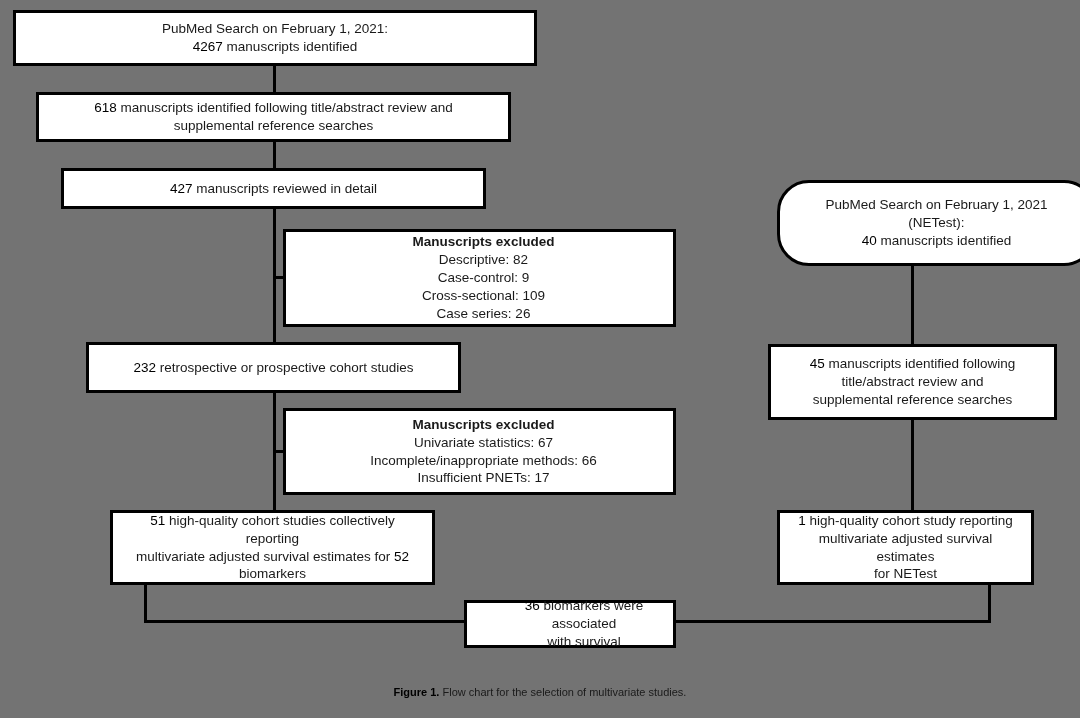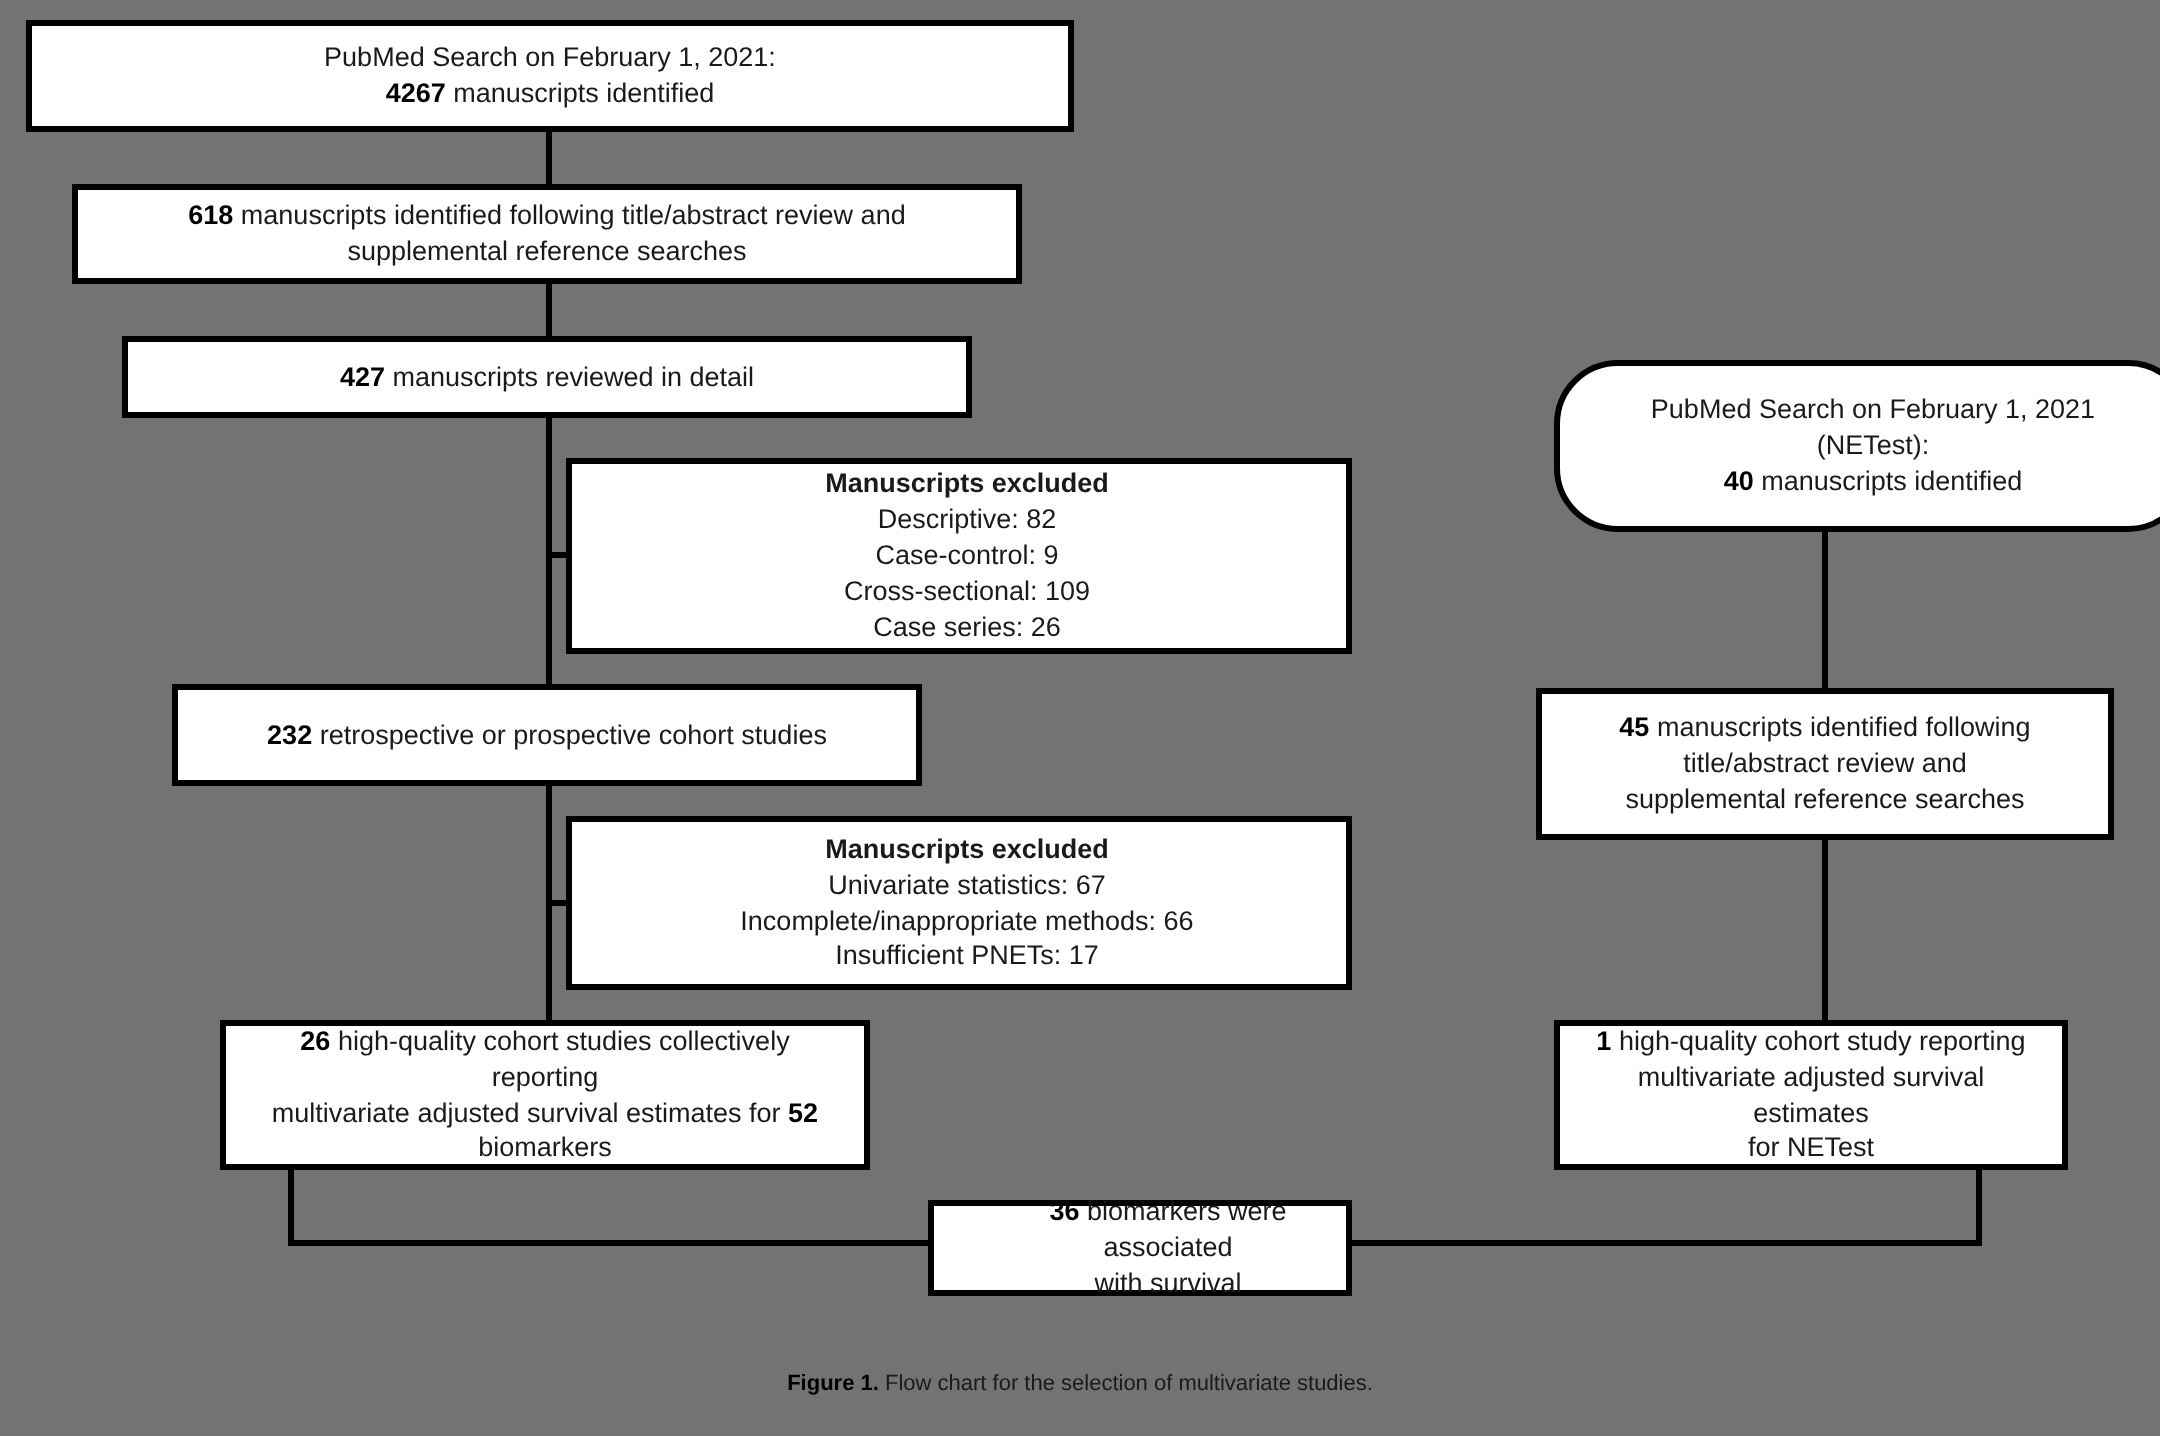--- a/index.html
+++ b/index.html
@@ -30,21 +30,21 @@
     z-index: 3;
     line-height: 1.32;
     font-size: 13.5px;
     color: #1a1a1a;
   }
   .flow-box .inner {
     padding: 0 10px;
     width: 100%;
   }
   .flow-box b, .flow-box strong {
-    font-weight: bold;
+    font-weight: normal;
     color: #000000;
   }
   .excl-box .inner {
     text-align: center;
     padding-left: 18px;
     padding-right: 10px;
   }
   .excl-head {
     font-weight: bold;
     display: block;
@@ -103,21 +103,21 @@
   </div>
 
   <div class="flow-box" style="left:86px; top:342px; width:375px; height:51px;">
     <div class="inner">
       <b>232</b><span> retrospective or prospective cohort studies</span>
     </div>
   </div>
 
   <div class="flow-box" style="left:110px; top:510px; width:325px; height:75px;">
     <div class="inner">
-      <b>26</b><span> high-quality cohort studies collectively reporting</span><br>
+      <b>51</b><span> high-quality cohort studies collectively reporting</span><br>
       <span>multivariate adjusted survival estimates for </span><b>52</b><br>
       <span>biomarkers</span>
     </div>
   </div>
 
   <div class="flow-box excl-box" style="left:283px; top:229px; width:393px; height:98px;">
     <div class="inner">
       <span class="excl-head">Manuscripts excluded</span>
       <span>Descriptive: 82</span><br>
       <span>Case-control: 9</span><br>

